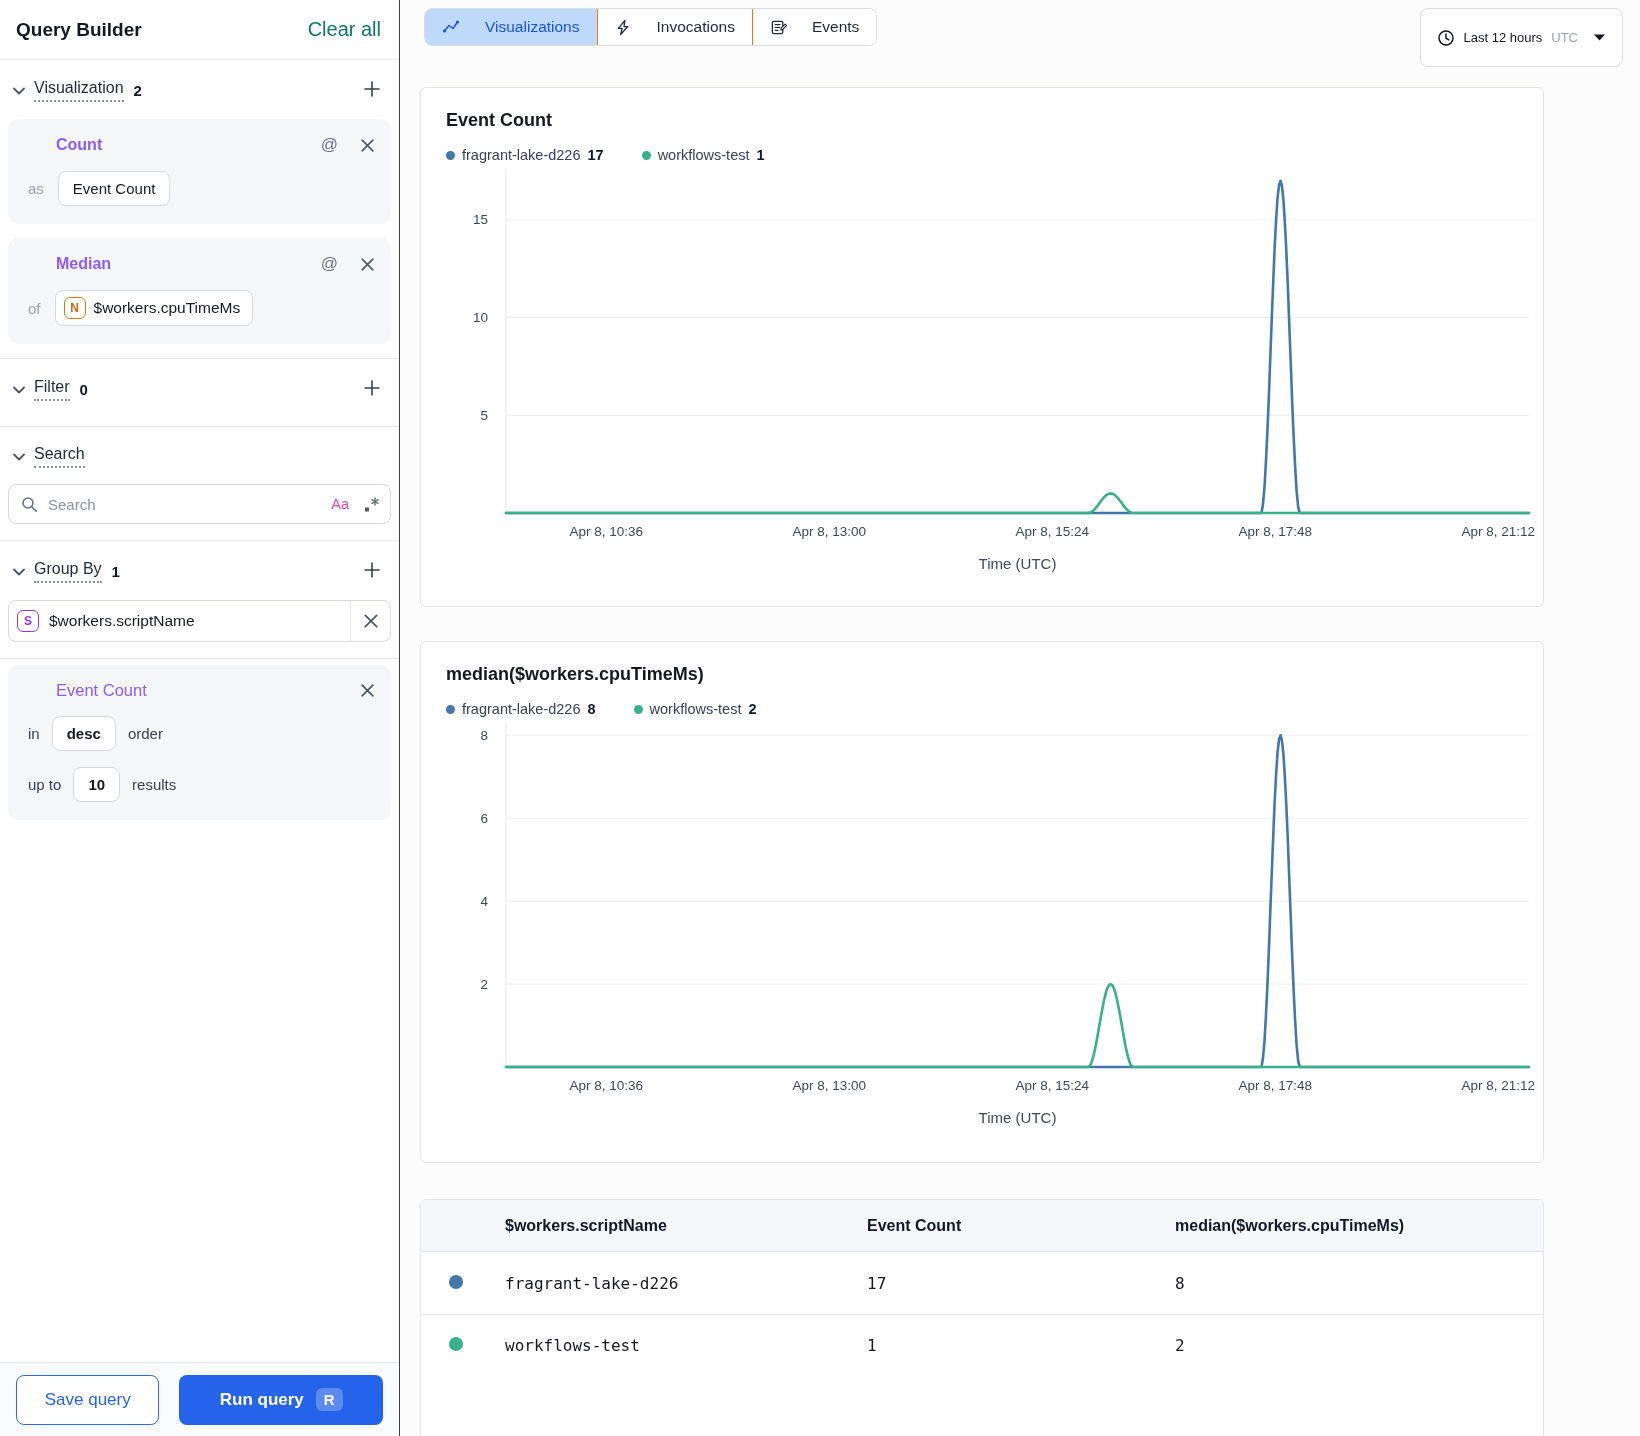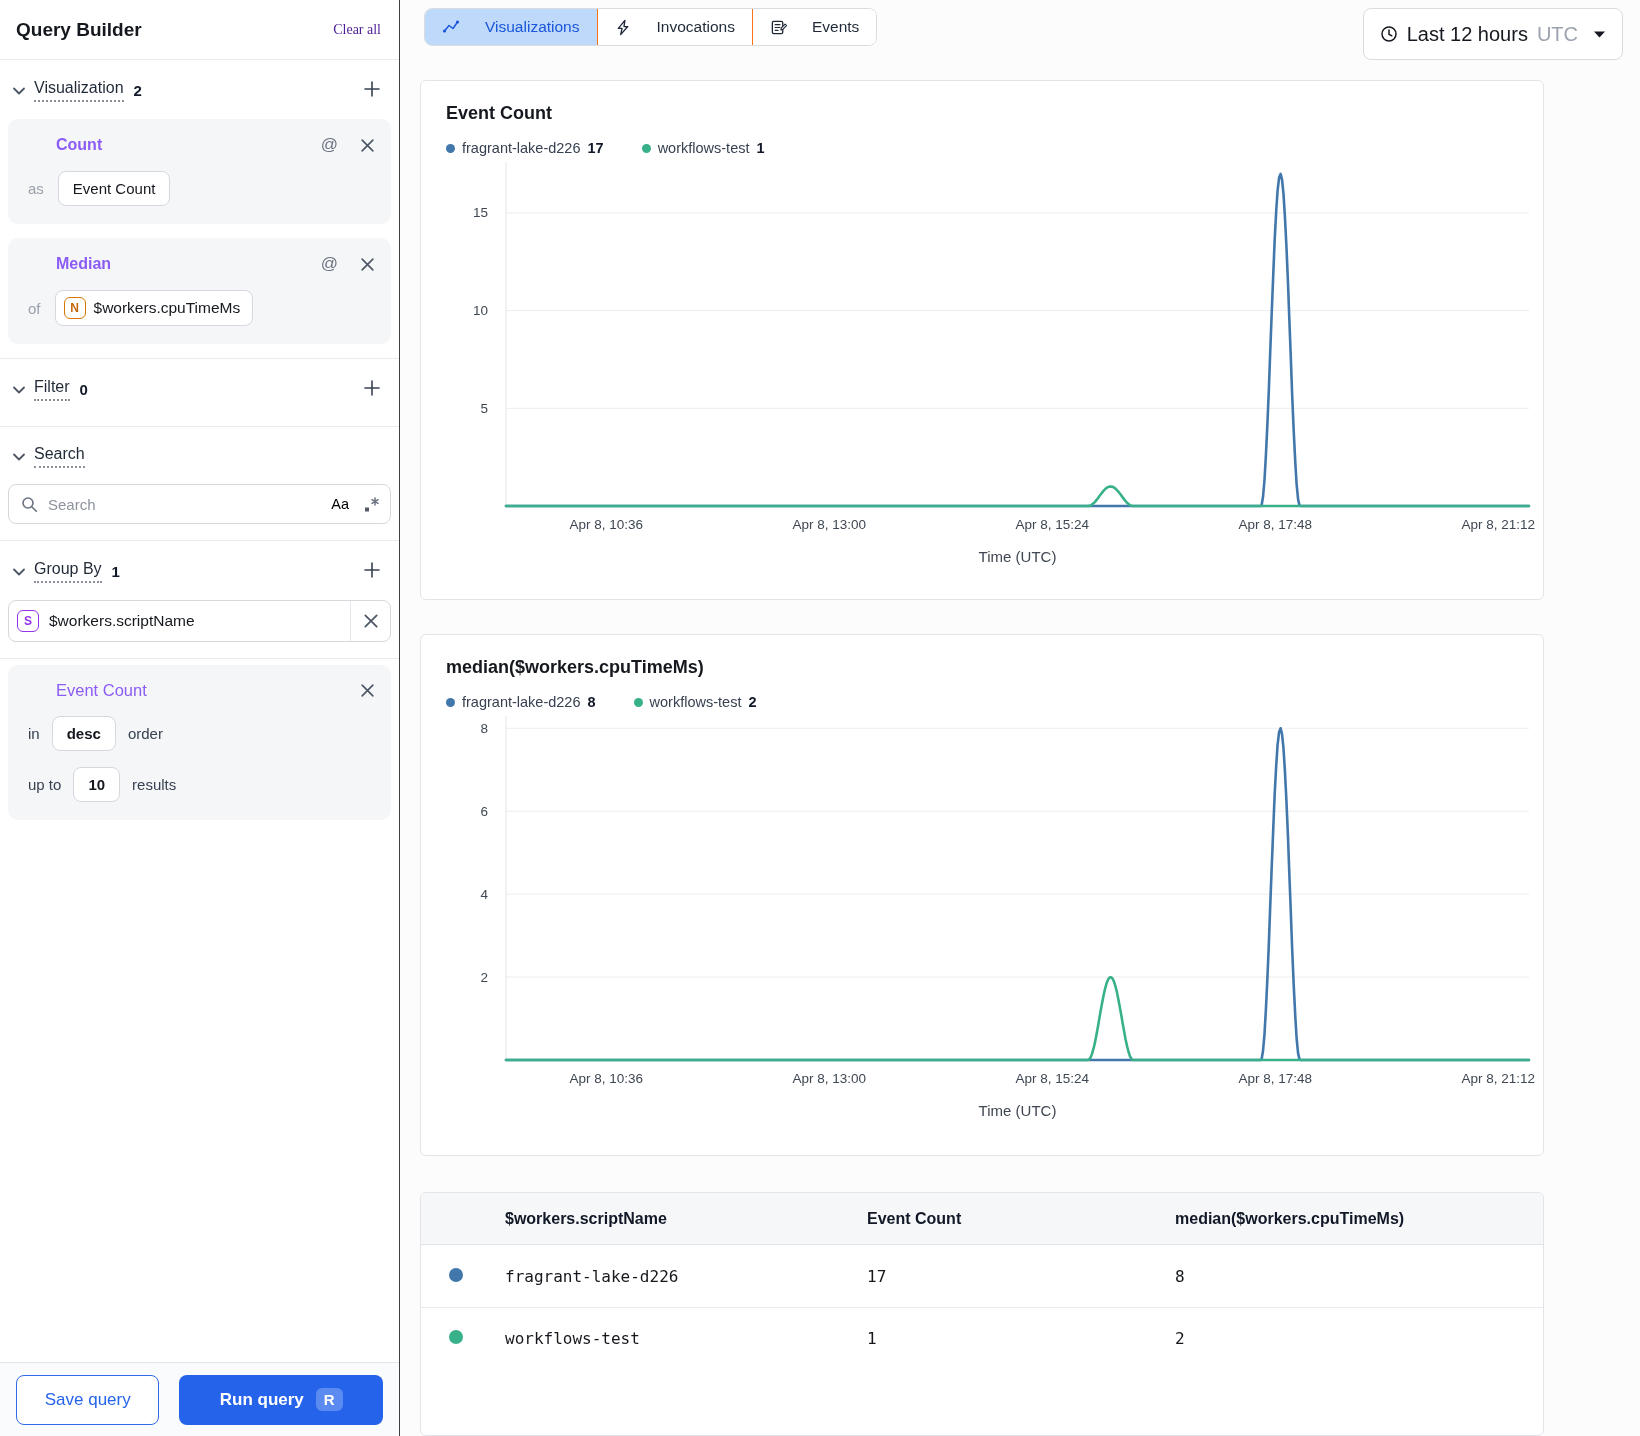--- a/index.html
+++ b/index.html
@@ -4,21 +4,21 @@
 <style>
   * { box-sizing: border-box; margin: 0; padding: 0; }
   html,body { width:1640px; height:1436px; overflow:hidden; }
   body { font-family:"Liberation Sans", sans-serif; background:#ffffff; color:#1f2937; }
   .app { display:flex; width:1640px; height:1436px; }
 
   
   .sidebar { width:400px; min-width:400px; height:100%; border-right:1px solid #404040; display:flex; flex-direction:column; background:#fff; }
   .sb-header { height:60px; display:flex; align-items:center; justify-content:space-between; padding:0 18px 0 16px; border-bottom:1px solid #e8eaee; }
   .sb-title { font-size:19px; font-weight:700; color:#15181e; }
-  .link-blue { color:#4c1d95; font-size:14px; cursor:pointer; background:none; border:none; font-family:Liberation Serif, serif; }
+  .link-blue { color:#0f766e; font-size:20px; cursor:pointer; background:none; border:none; font-family:Liberation Sans, sans-serif; }
   .sb-scroll { flex:1; overflow:hidden; }
   .section-row { display:flex; align-items:center; padding:18px 16px 10px 12px; }
   .chev { width:14px; height:14px; margin-right:8px; flex:none; cursor:pointer; }
   .sec-label { font-size:16px; color:#1f2937; border-bottom:2px dotted #8b919b; padding-bottom:3px; }
   .sec-count { font-size:15px; font-weight:700; margin-left:10px; color:#111827; }
   .row-spacer { flex:1; }
   .plus-btn { background:none; border:none; cursor:pointer; padding:2px; }
   .divider { border-top:1px solid #e8eaee; margin-top:14px; }
 
   .gray-card { background:#f5f6f7; border-radius:10px; margin:6px 8px 14px 8px; padding:16px 16px 18px 20px; }
@@ -31,21 +31,21 @@
   .white-btn { background:#fff; border:1px solid #d5d9de; border-radius:8px; padding:8px 14px; font-size:15px; color:#15181e; font-family:inherit; cursor:pointer; }
   .field-box { background:#fff; border:1px solid #d5d9de; border-radius:8px; padding:6px 12px 6px 8px; display:flex; align-items:center; gap:8px; }
   .type-badge { width:22px; height:22px; border-radius:6px; display:flex; align-items:center; justify-content:center; font-size:12px; font-weight:700; flex:none; }
   .badge-orange { border:1.5px solid #d97706; color:#c2690c; background:#fff; }
   .badge-purple { border:1.5px solid #9333ea; color:#9333ea; background:#fff; }
   .field-text { font-size:15.5px; color:#15181e; }
 
   .search-box { margin:6px 8px 16px 8px; border:1px solid #d5d9de; border-radius:8px; height:40px; display:flex; align-items:center; padding:0 10px 0 12px; background:#fff; }
   .search-box input { border:none; outline:none; flex:1; font-size:15px; font-family:inherit; color:#1f2937; margin-left:10px; }
   .search-box input::placeholder { color:#8d939d; }
-  .match-case { font-size:14.5px; color:#000000; background:none; border:none; cursor:pointer; margin-right:14px; font-family:inherit; }
+  .match-case { font-size:14.5px; color:#ec4899; background:none; border:none; cursor:pointer; margin-right:14px; font-family:inherit; }
   .regex-btn { background:none; border:none; cursor:pointer; display:flex; }
 
   .chip-row { margin:6px 8px 16px 8px; border:1px solid #d5d9de; border-radius:8px; height:42px; display:flex; align-items:center; background:#fff; }
   .chip-left { flex:1; display:flex; align-items:center; gap:10px; padding:0 8px; }
   .chip-x { width:40px; align-self:stretch; border-left:1px solid #e5e7eb; display:flex; align-items:center; justify-content:center; background:none; border-top:none;border-right:none;border-bottom:none; cursor:pointer; }
 
   .ob-row { display:flex; align-items:center; margin-top:16px; font-size:15px; color:#374151; }
   .ob-row .white-btn { margin:0 12px; font-weight:600; }
 
   .sb-footer { border-top:1px solid #e4e6ea; background:#fafbfc; height:74px; display:flex; align-items:center; padding:0 16px; gap:20px; }
@@ -53,21 +53,21 @@
   .run-btn { width:213px; height:50px; background:#2563eb; border:none; border-radius:8px; color:#fff; font-size:17px; font-weight:700; font-family:inherit; cursor:pointer; display:flex; align-items:center; justify-content:center; gap:12px; }
   .kbd-badge { background:rgba(255,255,255,0.25); border-radius:6px; padding:3px 8px; font-size:15px; font-weight:700; }
 
   
   .main { flex:1; background:#fcfcfd; padding:8px 0 0 24px; }
   .topbar { display:flex; align-items:flex-start; justify-content:space-between; padding-right:17px; }
   .tabs { display:inline-flex; background:#fff; border:1px solid #d9dce1; border-radius:8px; overflow:hidden; }
   .tab { display:flex; align-items:center; gap:25px; padding:9px 17px; font-size:15.5px; color:#1f2937; cursor:pointer; background:#fff; border:none; font-family:inherit; }
   .tab + .tab { border-left:1px solid #f97316; }
   .tab.active { background:#bed9f9; color:#1a56db; }
-  .time-btn { display:flex; align-items:center; gap:9px; background:#fff; border:1px solid #d9dce1; border-radius:8px; height:52px; padding:0 16px; font-size:20px; cursor:pointer; font-family:inherit; color:#15181e; }
+  .time-btn { display:flex; align-items:center; gap:9px; background:#fff; border:1px solid #d9dce1; border-radius:8px; height:59px; padding:0 16px; font-size:13px; cursor:pointer; font-family:inherit; color:#15181e; }
   .tz { color:#9ca3af; }
 
   .chart-card { width:1124px; background:#fff; border:1px solid #e2e4e9; border-radius:6px; margin-left:-4px; }
   .card-1 { margin-top:20px; height:520px; }
   .card-2 { margin-top:34px; height:522px; }
   .chart-title { font-size:18px; font-weight:700; color:#15181e; margin:22px 0 0 25px; }
   .legend { display:flex; gap:38px; margin:16px 0 4px 25px; }
   .legend-item { display:flex; align-items:center; gap:7px; font-size:14.5px; color:#374151; cursor:pointer; }
   .legend-item .dot { width:9px; height:9px; border-radius:50%; flex:none; }
   .legend-item b { color:#111827; }

